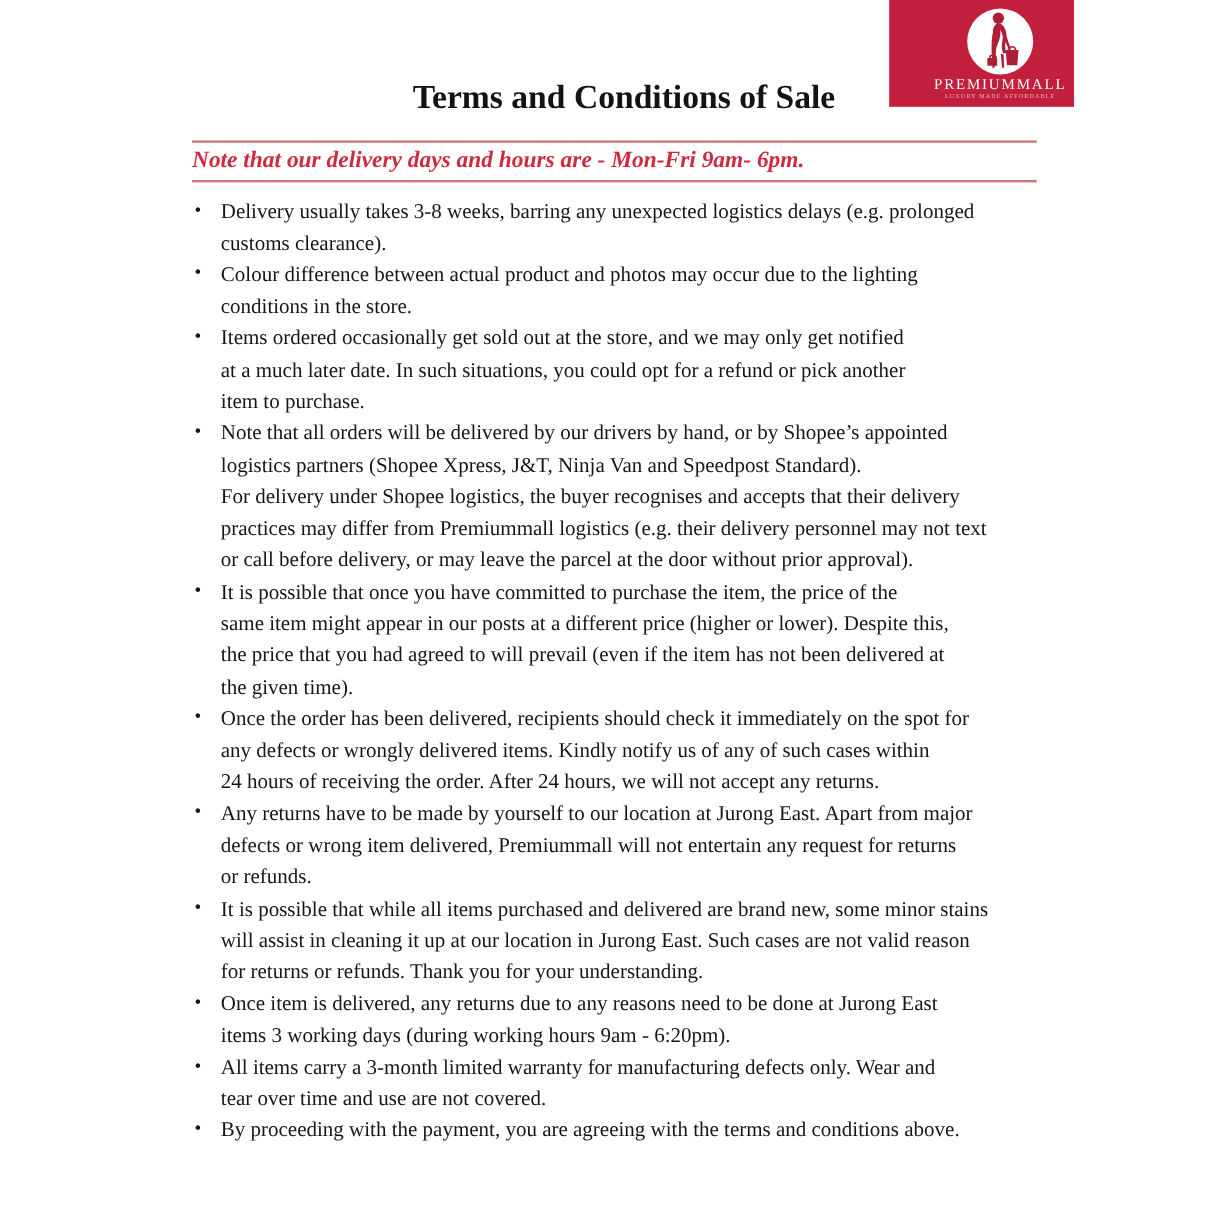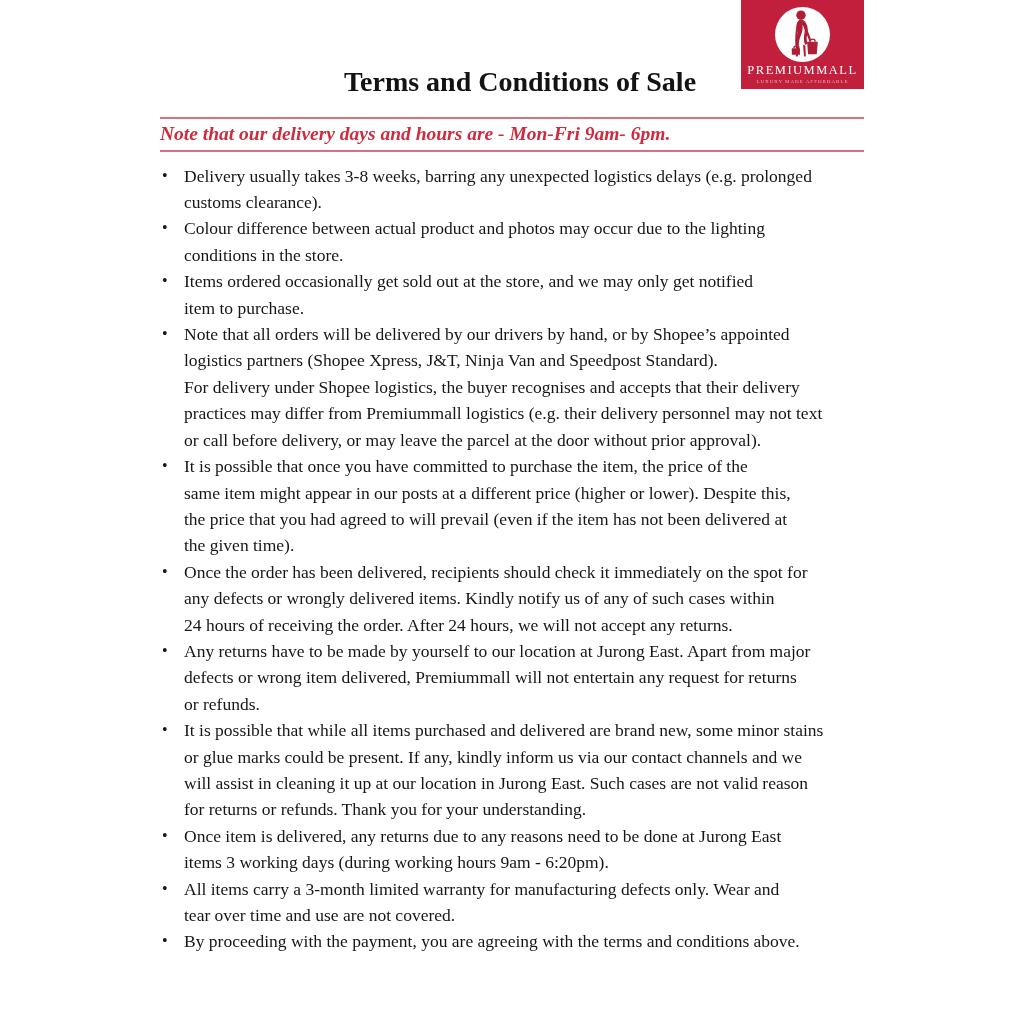--- a/index.html
+++ b/index.html
@@ -3,21 +3,21 @@
 <meta charset="utf-8">
 <style>
   html,body { margin:0; padding:0; background:#fff; }
   .page {
     position:relative; width:1024px; height:1024px; background:#ffffff;
     font-family:"Liberation Serif", serif; color:#161616; overflow:hidden;
   }
   
   .logo {
     position:absolute; left:741px; top:0; width:123px; height:89px;
-    background:var(--logo-red,#c11f3b); text-align:center;
+    background:var(--logo-red,#c11f3b); text-align:center;padding-left:31px;
   }
   .logo-circle {
     width:55px; height:55px; border-radius:50%; background:#fff;
     margin:7px auto 0; display:flex; align-items:center; justify-content:center; overflow:hidden;
   }
   .logo-name { color:#ffffff; font-size:12.5px; letter-spacing:1.5px; margin-top:2px; line-height:1; }
   .logo-tagline { color:#eab2ba; font-size:5px; letter-spacing:1px; margin-top:2px; line-height:1; }
   
   h1.title {
     margin:0; padding-top:66px; text-align:center;
@@ -83,20 +83,21 @@
         <div class="tline"><span>customs clearance).</span></div>
       </li>
       <li>
         <span class="marker">•</span>
         <div class="tline"><span>Colour difference between actual product and photos may occur due to the lighting</span></div>
         <div class="tline"><span>conditions in the store.</span></div>
       </li>
       <li>
         <span class="marker">•</span>
         <div class="tline"><span>Items ordered occasionally get sold out at the store, and we may only get notified</span></div>
+        <div class="tline"><span>at a much later date. In such situations, you could opt for a refund or pick another</span></div>
         <div class="tline"><span>item to purchase.</span></div>
       </li>
       <li>
         <span class="marker">•</span>
         <div class="tline"><span>Note that all orders will be delivered by our drivers by hand, or by Shopee’s appointed</span></div>
         <div class="tline"><span>logistics partners (Shopee Xpress, J&amp;T, Ninja Van and Speedpost Standard).</span></div>
         <div class="tline"><span>For delivery under Shopee logistics, the buyer recognises and accepts that their delivery</span></div>
         <div class="tline"><span>practices may differ from Premiummall logistics (e.g. their delivery personnel may not text</span></div>
         <div class="tline"><span>or call before delivery, or may leave the parcel at the door without prior approval).</span></div>
       </li>
@@ -115,21 +116,20 @@
       </li>
       <li>
         <span class="marker">•</span>
         <div class="tline"><span>Any returns have to be made by yourself to our location at Jurong East. Apart from major</span></div>
         <div class="tline"><span>defects or wrong item delivered, Premiummall will not entertain any request for returns</span></div>
         <div class="tline"><span>or refunds.</span></div>
       </li>
       <li>
         <span class="marker">•</span>
         <div class="tline"><span>It is possible that while all items purchased and delivered are brand new, some minor stains</span></div>
-        <div class="tline"><span>or glue marks could be present. If any, kindly inform us via our contact channels and we</span></div>
         <div class="tline"><span>will assist in cleaning it up at our location in Jurong East. Such cases are not valid reason</span></div>
         <div class="tline"><span>for returns or refunds. Thank you for your understanding.</span></div>
       </li>
       <li>
         <span class="marker">•</span>
         <div class="tline"><span>Once item is delivered, any returns due to any reasons need to be done at Jurong East</span></div>
         <div class="tline"><span>items </span><span class="b">3 working days</span><span> (during working hours 9am - 6:20pm).</span></div>
       </li>
       <li>
         <span class="marker">•</span>

